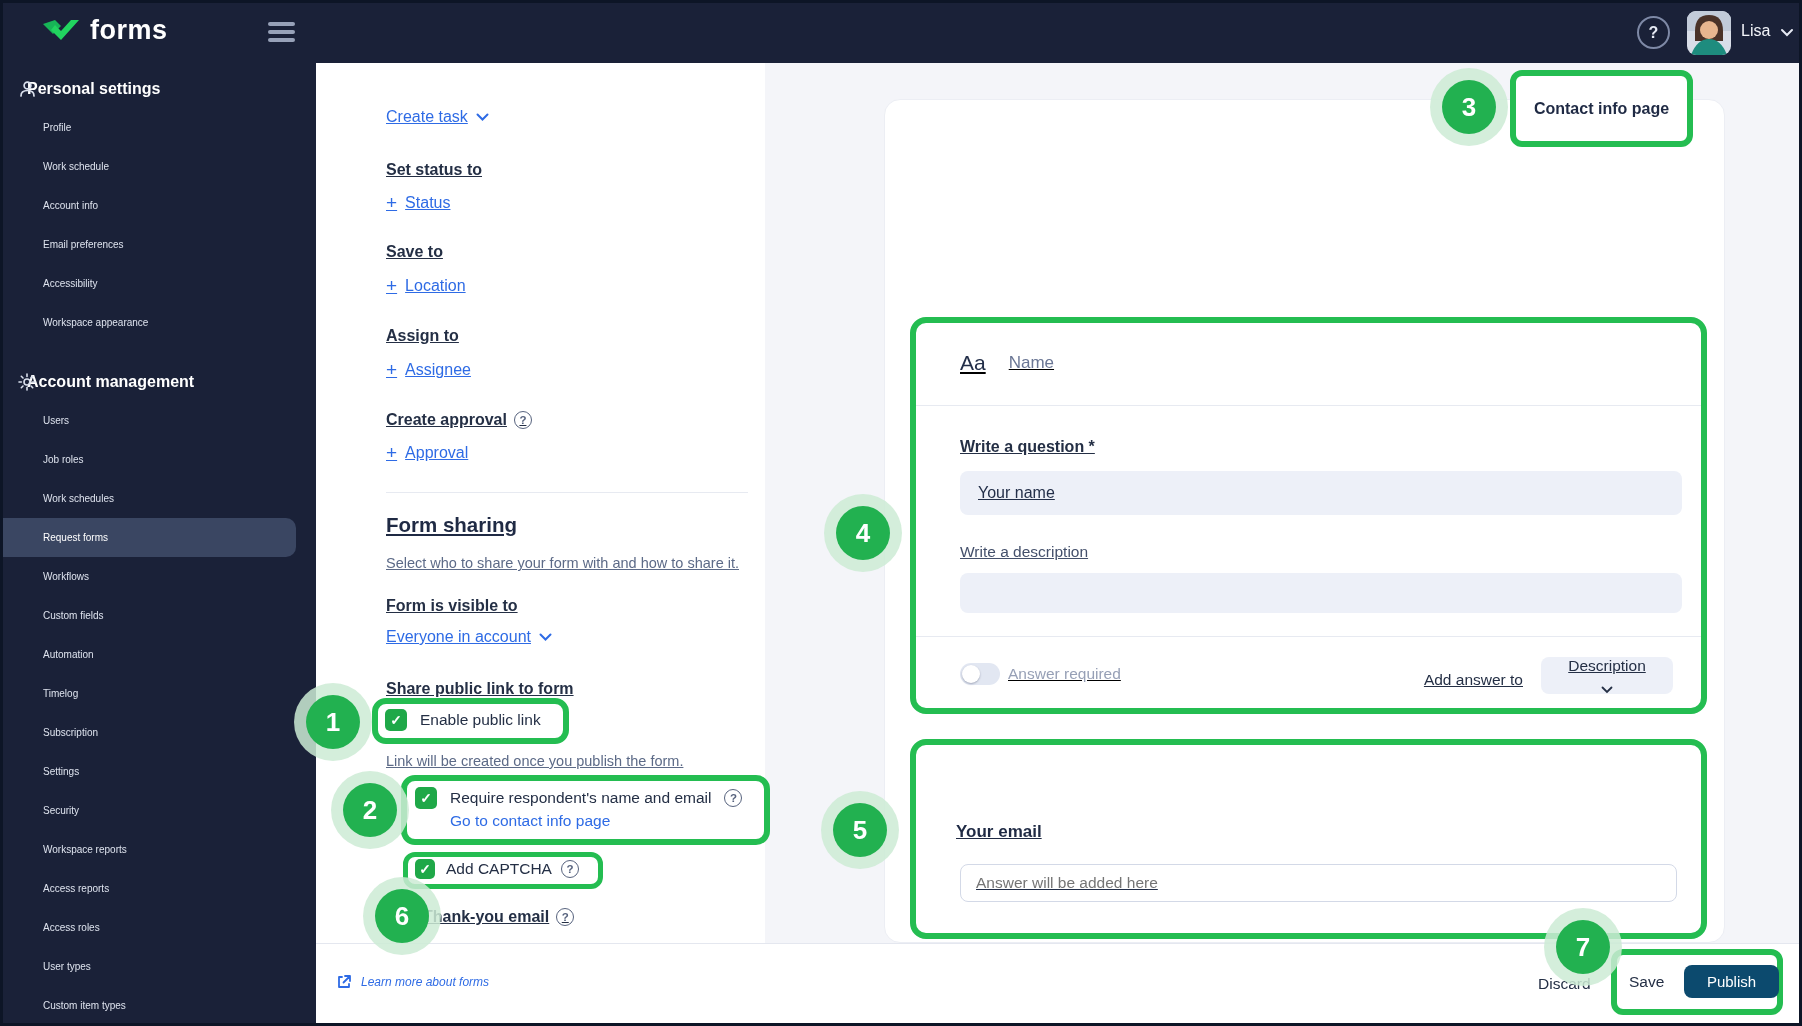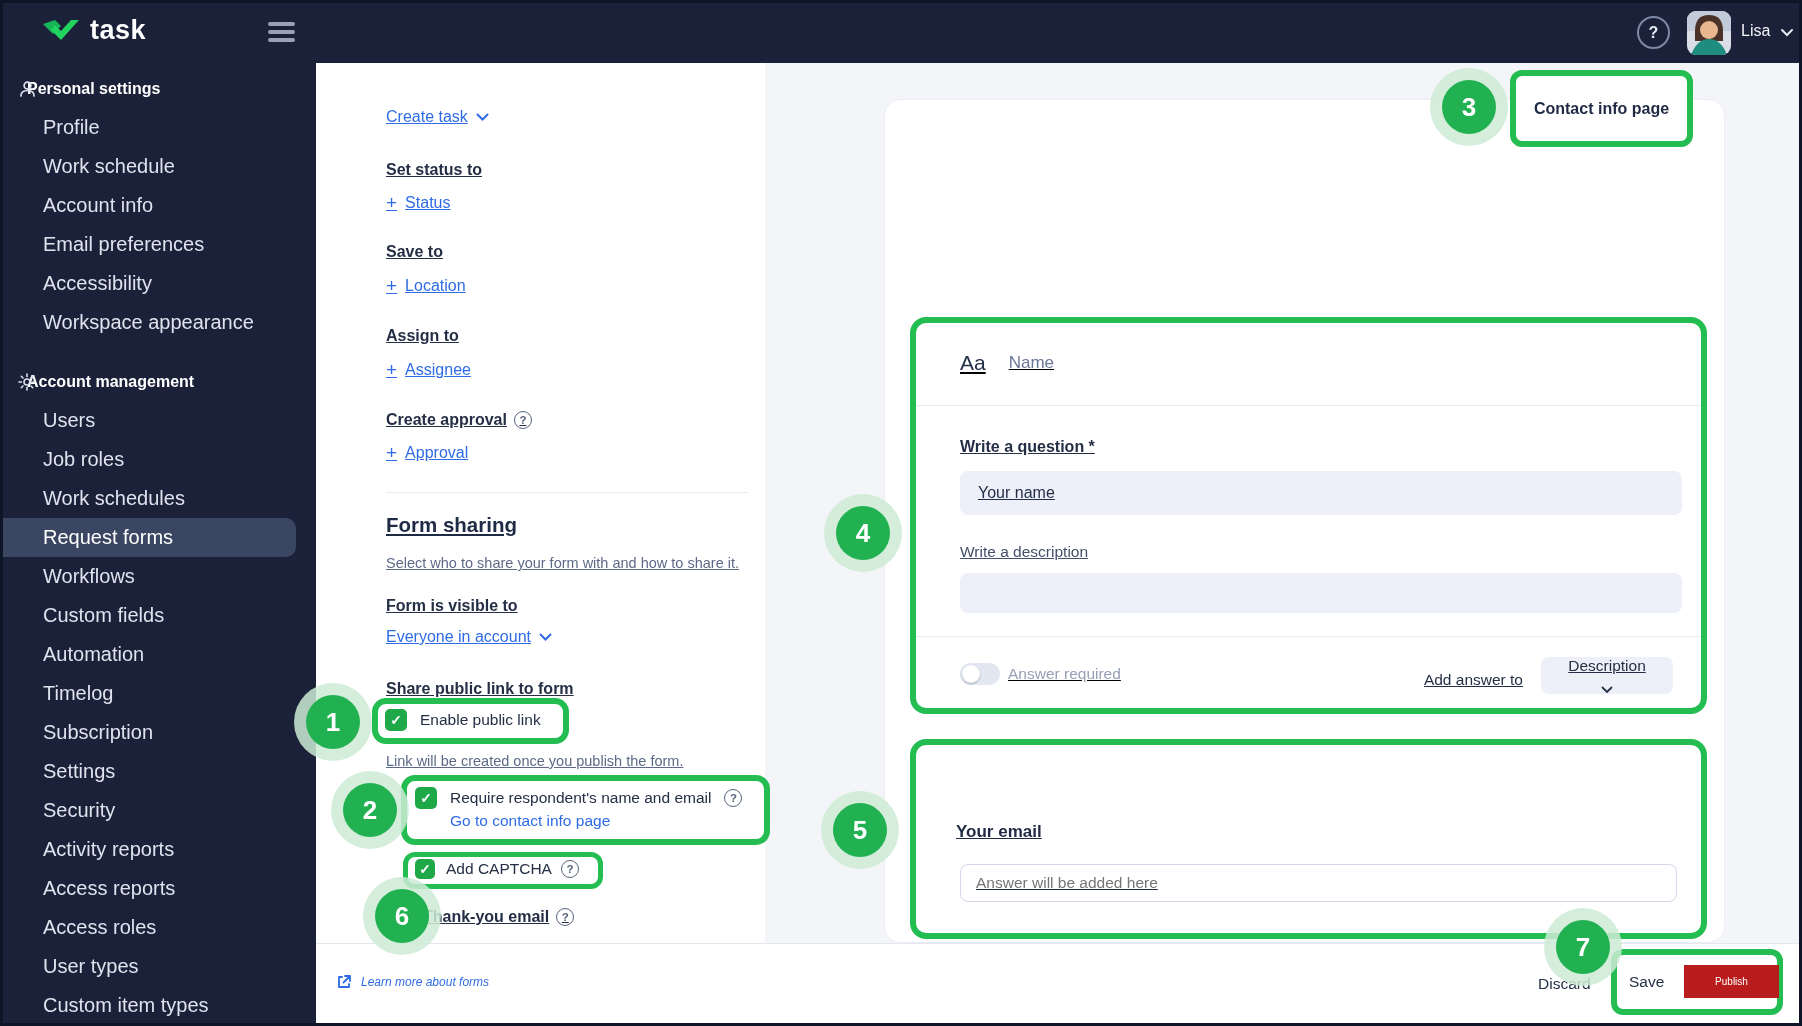--- a/index.html
+++ b/index.html
@@ -21,21 +21,21 @@
   #help-btn { position:absolute; left:1634px; top:13px; width:33px; height:33px; border:2px solid #7E89A6; border-radius:50%;
               color:#E6EAF4; font-size:16px; font-weight:bold; display:flex; align-items:center; justify-content:center; }
   #avatar { position:absolute; left:1684px; top:8px; width:44px; height:44px; border-radius:9px; overflow:hidden; }
   #user-name { position:absolute; left:1738px; top:19px; color:#F2F4F9; font-size:16px; }
   #user-chevron { position:absolute; left:1777px; top:25px; }
 
   
   #sidebar { position:absolute; left:0; top:60px; width:313px; height:963px; background:#1A2138; padding-top:6px; z-index:5; }
   .side-section-header { position:relative; height:39px; line-height:39px; color:#FFFFFF; font-size:16px; font-weight:bold; padding-left:24px; }
   .side-section-header .sicon { position:absolute; left:13px; top:0; width:22px; height:39px; display:flex; align-items:center; justify-content:center; color:#D9DFEC; }
-  .side-item { height:39px; line-height:39px; color:#DEE3EE; font-size:20px; padding-left:40px; cursor:pointer; white-space:nowrap; }
+  .side-item { height:39px; line-height:39px; color:#DEE3EE; font-size:10px; padding-left:40px; cursor:pointer; white-space:nowrap; }
   .side-item.selected { background:#3A4662; width:293px; border-radius:0 10px 10px 0; color:#fff; }
   .section-gap { height:20px; }
 
   
   #middle-panel { position:absolute; left:313px; top:60px; width:449px; height:880px; background:#FFFFFF; }
   .abs { position:absolute;text-decoration:underline; }
   .mlabel { font-size:16px; font-weight:bold; color:#242F45; white-space:nowrap; }
   .mlink  { font-size:16px; color:#2E6BE5; white-space:nowrap; cursor:pointer; display:flex; align-items:center; gap:8px; }
   .plus { font-size:19px; font-weight:normal; }
   .gray-note { font-size:14.5px; color:#5C6A87; white-space:nowrap; }
@@ -77,39 +77,39 @@
   .toggle .knob { position:absolute; left:2px; top:2px; width:18px; height:18px; background:#fff; border-radius:50%;
                   box-shadow:0 1px 2px rgba(40,50,80,.35); }
 
   
   #footer { position:absolute; left:313px; top:940px; width:1486px; height:83px; background:#fff; border-top:1px solid #E4E7EF; z-index:8; }
   #learn-more { position:absolute; left:20px; top:30px; display:flex; align-items:center; gap:9px; color:#2E6BE5; font-size:12px; cursor:pointer;font-style:italic; }
   #discard-btn { position:absolute; left:1222px; top:31px; font-size:15.5px; color:#242F45; cursor:pointer; }
   #save-publish-box { position:absolute; left:1295px; top:5px; width:172px; height:66px; border:6px solid #24BD51; border-radius:12px;
                       background:#fff; display:flex; align-items:center; }
   #save-btn { margin-left:12px; font-size:15.5px; color:#242F45; cursor:pointer; }
-  #publish-btn { position:absolute; left:67px; top:10px; width:95px; height:33px; background:#b91c1c; border:none; border-radius:0;
-                 color:#fff; font-size:10px; font-family:"Liberation Sans",sans-serif; cursor:pointer; }
+  #publish-btn { position:absolute; left:67px; top:10px; width:95px; height:33px; background:#0c4a6e; border:none; border-radius:8px;
+                 color:#fff; font-size:15px; font-family:"Liberation Sans",sans-serif; cursor:pointer; }
 
   svg { display:block; }
 </style>
 </head>
 <body>
 
 <div id="frame">
 
   <header id="topbar">
     <div id="logo">
       <span>
         <svg width="40" height="30" viewBox="0 0 40 30">
           <path d="M2 8 L12 18 L20 10 L14 4 Z" fill="#17B557"></path>
           <path d="M10 14 L20 24 L38 4 L30 4 L20 15 L14 9 Z" fill="#21D45F"></path>
         </svg>
       </span>
-      <span class="logo-text">task</span>
+      <span class="logo-text">forms</span>
     </div>
     <div id="hamburger">
         <span></span>
         <span></span>
         <span></span>
       </div>
     <div id="help-btn">?</div>
     <div id="avatar">
       <svg width="44" height="44" viewBox="0 0 44 44">
         <rect width="44" height="44" fill="#D9DEE8"></rect>
@@ -169,21 +169,21 @@
         <div class="side-item">Job roles</div>
         <div class="side-item">Work schedules</div>
         <div class="side-item selected">Request forms</div>
         <div class="side-item">Workflows</div>
         <div class="side-item">Custom fields</div>
         <div class="side-item">Automation</div>
         <div class="side-item">Timelog</div>
         <div class="side-item">Subscription</div>
         <div class="side-item">Settings</div>
         <div class="side-item">Security</div>
-        <div class="side-item">Activity reports</div>
+        <div class="side-item">Workspace reports</div>
         <div class="side-item">Access reports</div>
         <div class="side-item">Access roles</div>
         <div class="side-item">User types</div>
         <div class="side-item">Custom item types</div>
       </div>
   </nav>
 
   <section id="middle-panel"></section>
 
   <div class="abs gray-note" style="left:383px; top:-6px; height:20px; overflow:hidden; z-index:4;">Select what happens after someone submits your form.</div>

